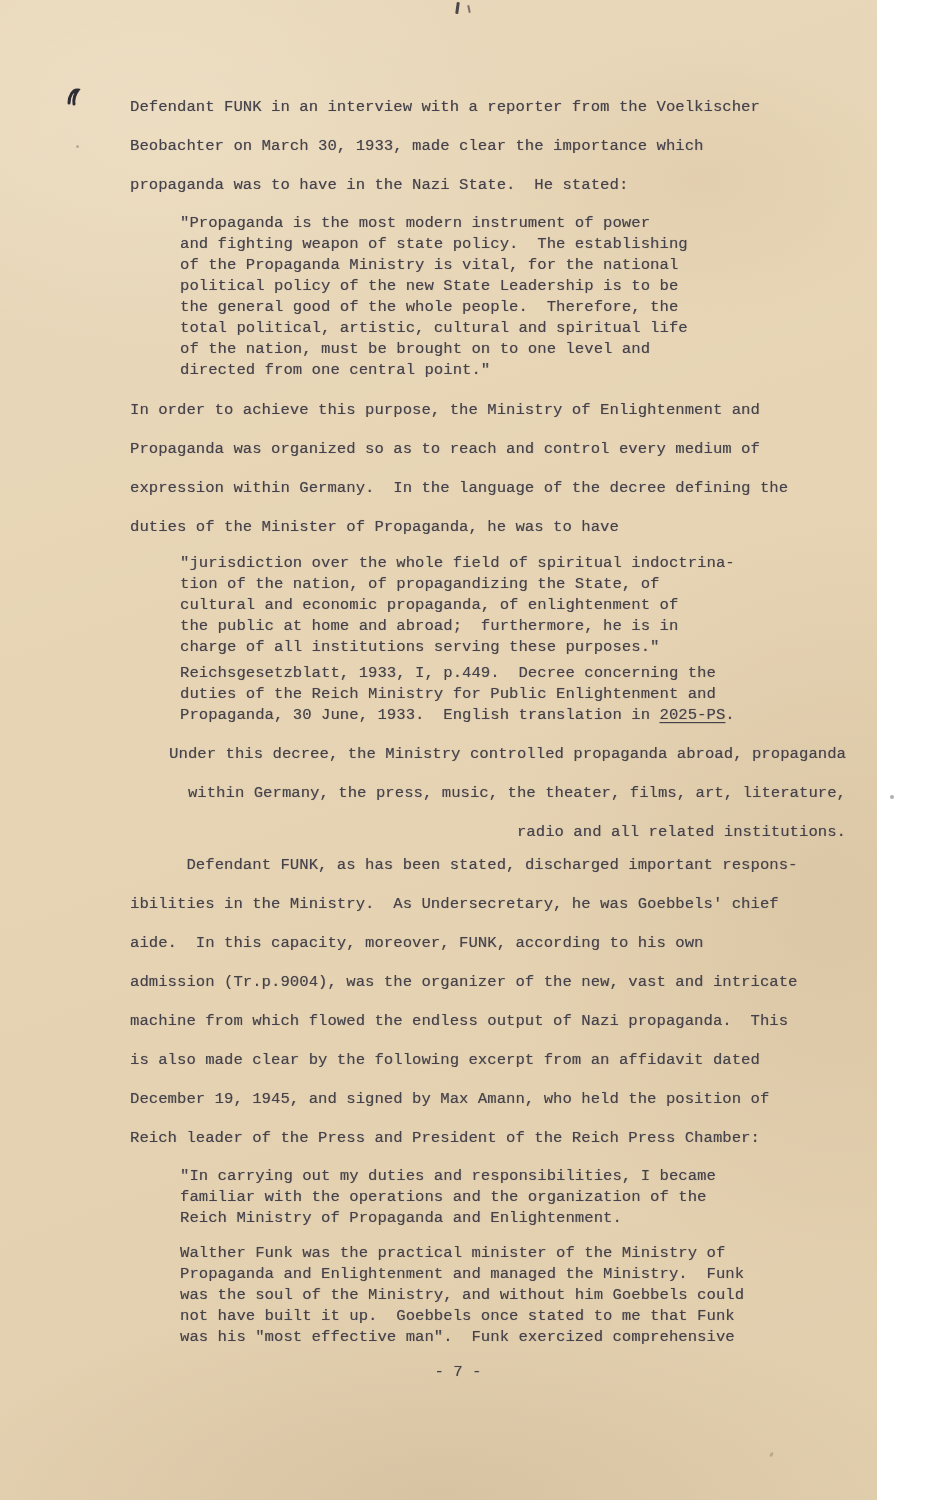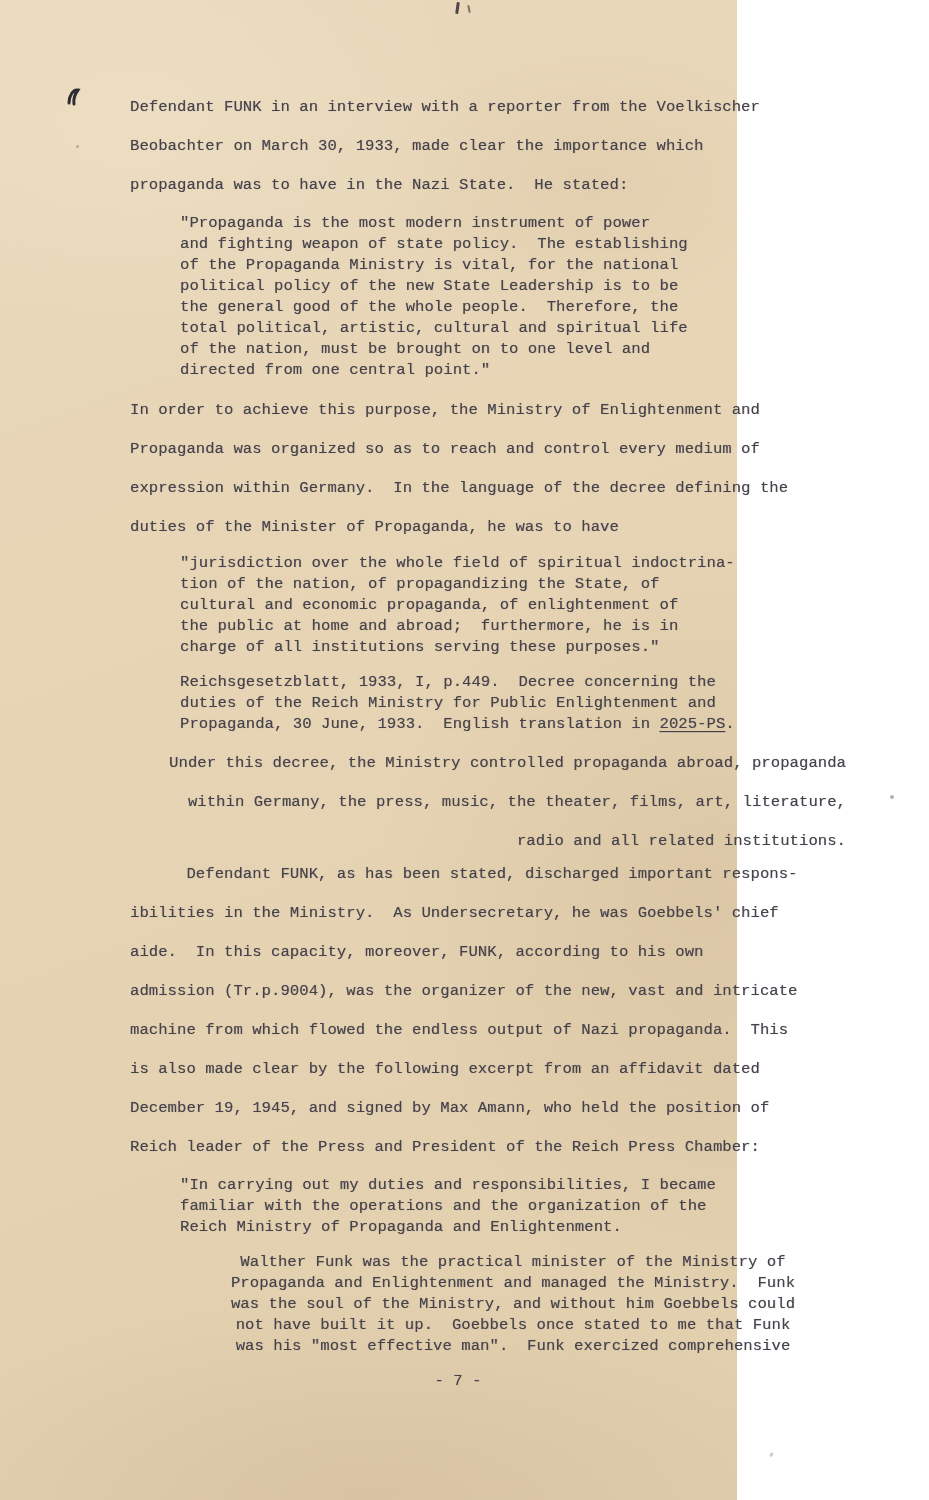--- a/index.html
+++ b/index.html
@@ -9,21 +9,21 @@
     height: 1500px;
     overflow: hidden;
   }
 
   body {
     font-family: "Liberation Mono", "DejaVu Sans Mono", monospace;
   }
 
   .paper {
     position: relative;
-    width: 737px;
+    width: 877px;
     height: 1500px;
     background:
       radial-gradient(ellipse 600px 400px at 18% 8%, rgba(255,248,230,0.20), transparent 60%),
       radial-gradient(ellipse 500px 600px at 95% 60%, rgba(140,105,60,0.10), transparent 65%),
       radial-gradient(ellipse 700px 300px at 50% 100%, rgba(120,90,50,0.10), transparent 70%),
       radial-gradient(ellipse 300px 200px at 80% 12%, rgba(150,115,70,0.07), transparent 70%),
       linear-gradient(160deg, #e9d8bb 0%, #e6d4b4 45%, #e1cead 100%);
   }
 
   .content {
@@ -47,25 +47,25 @@
     line-height: 21px;
     white-space: pre-wrap;
   }
 
   .quote, .citation { margin-left: 50px; }
 
   .b-q1 { margin-top: 8px; }
   .b-c1 { margin-top: 6px; }
   .b-p2 { margin-top: 10px; }
   .b-q2 { margin-top: 6px; }
-  .b-c2 { margin-top: 14px; }
+  .b-c2 { margin-top: 5px; }
   .b-p3 { margin-top: 9px; text-align: right; }
   .b-p4 { margin-top: -6px; }
   .b-q3 { margin-top: 8px; }
-  .b-q4 { margin-top: 14px; text-align: center; }
+  .b-q4 { margin-top: 14px; }
   .b-pn { margin-top: 14px; }
 
   .pagenum {
     width: 712px;
     text-align: center;
     transform: translateX(-28px);
   }
 
   .docref {
     text-decoration: underline;

